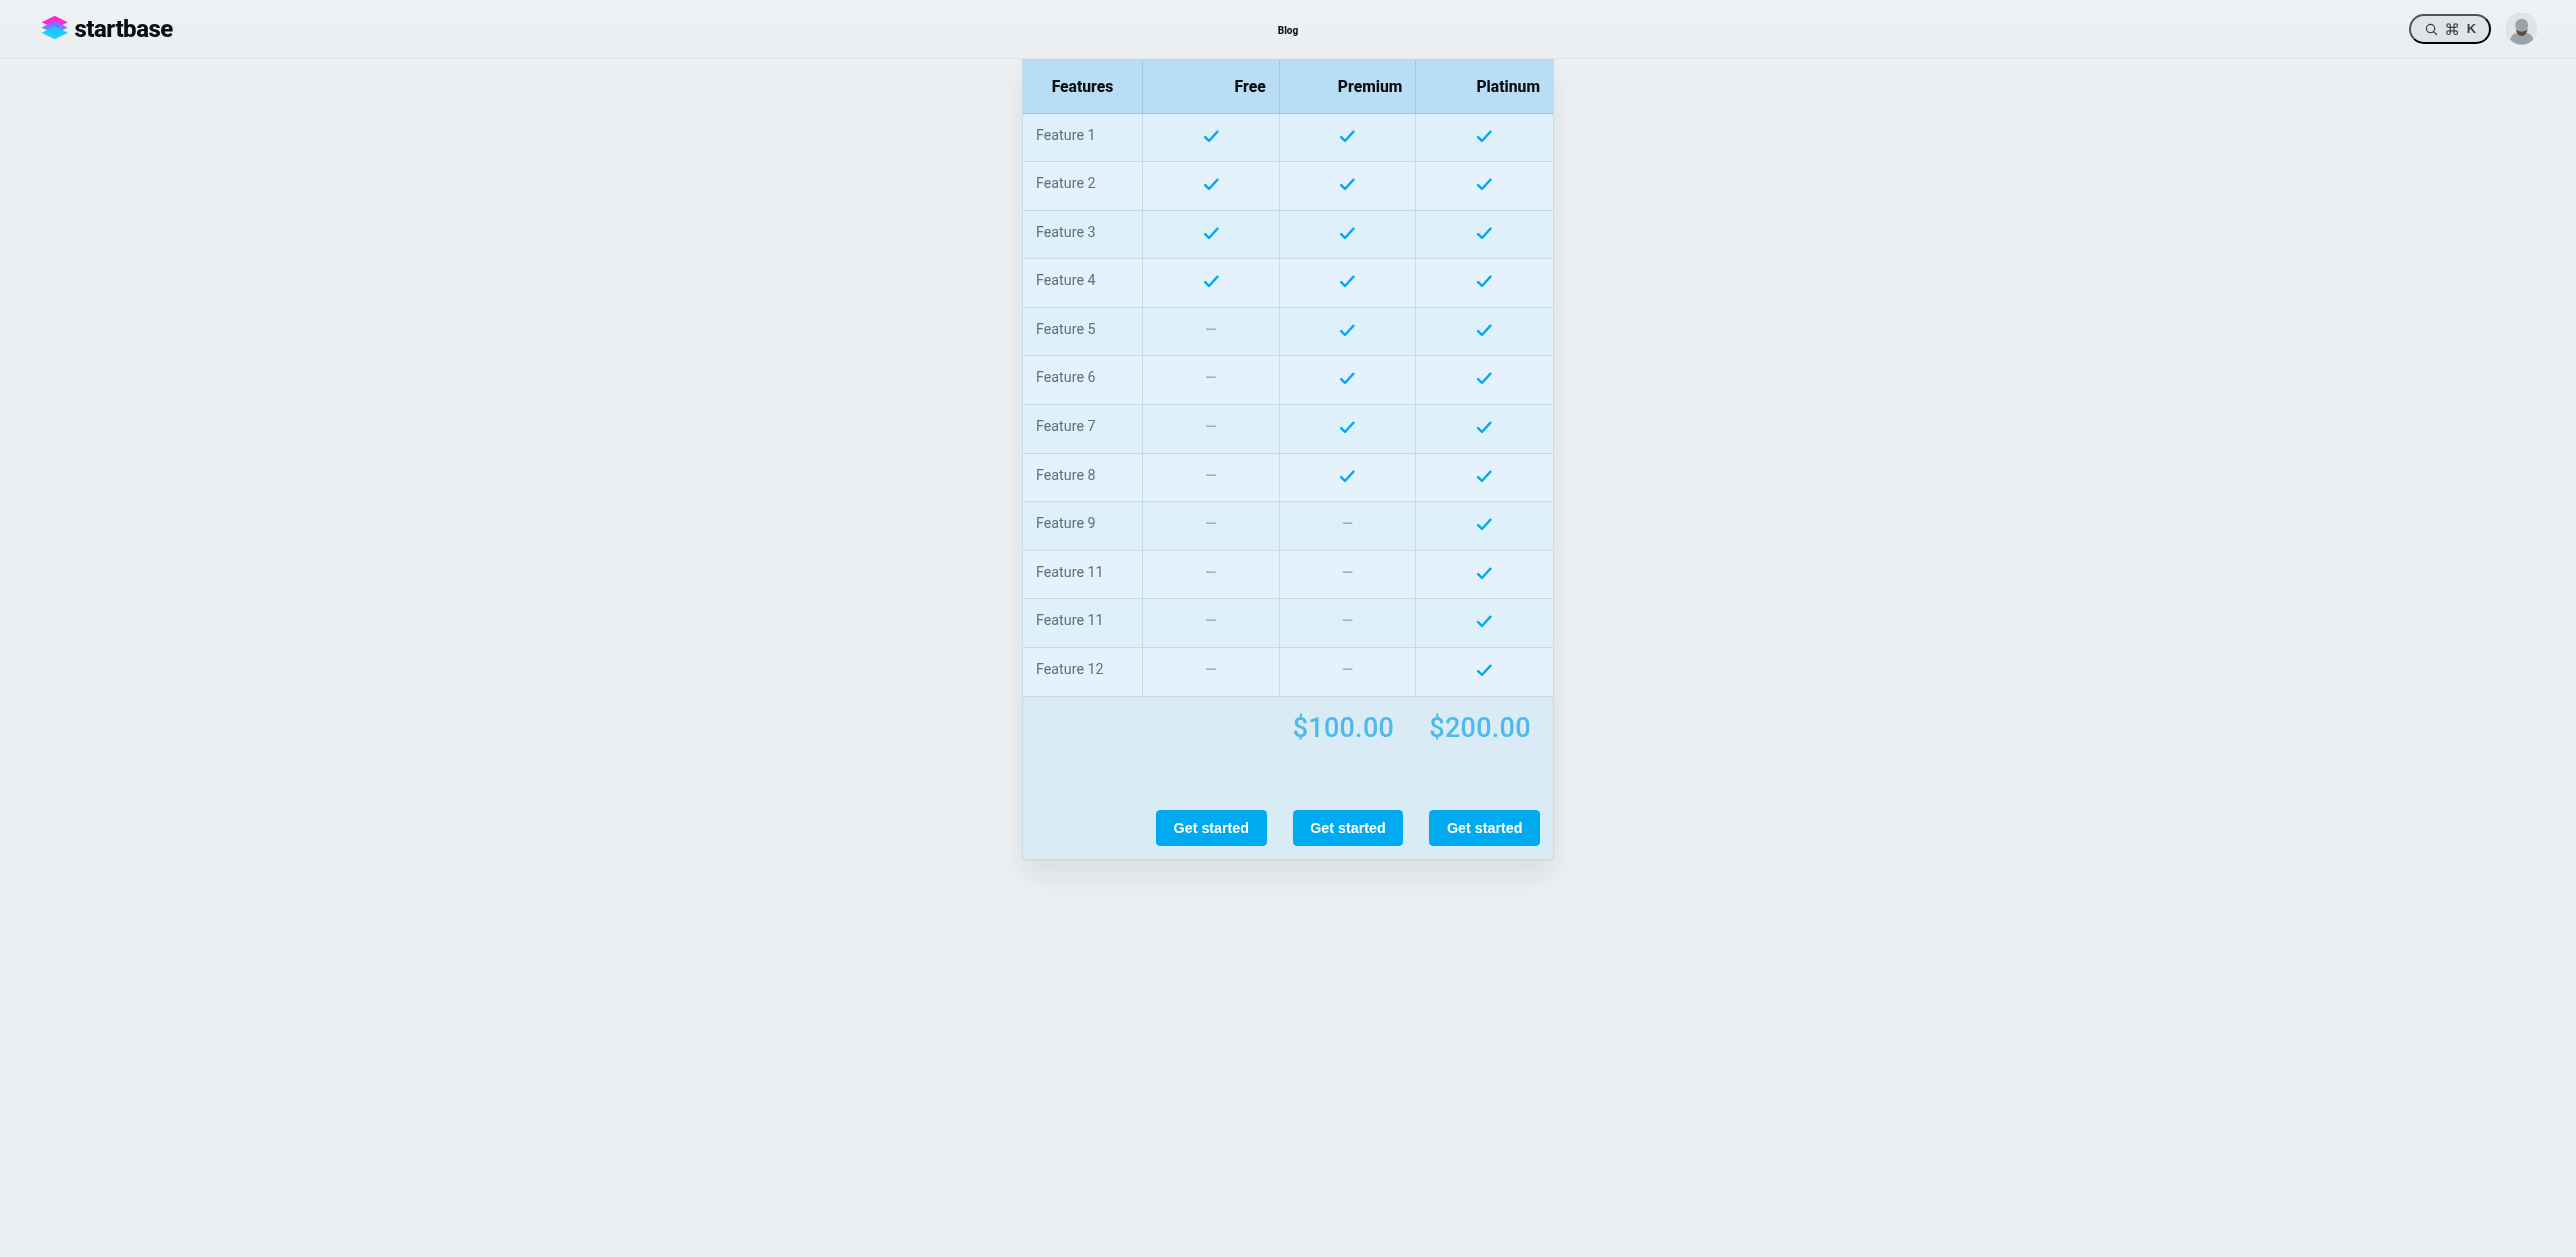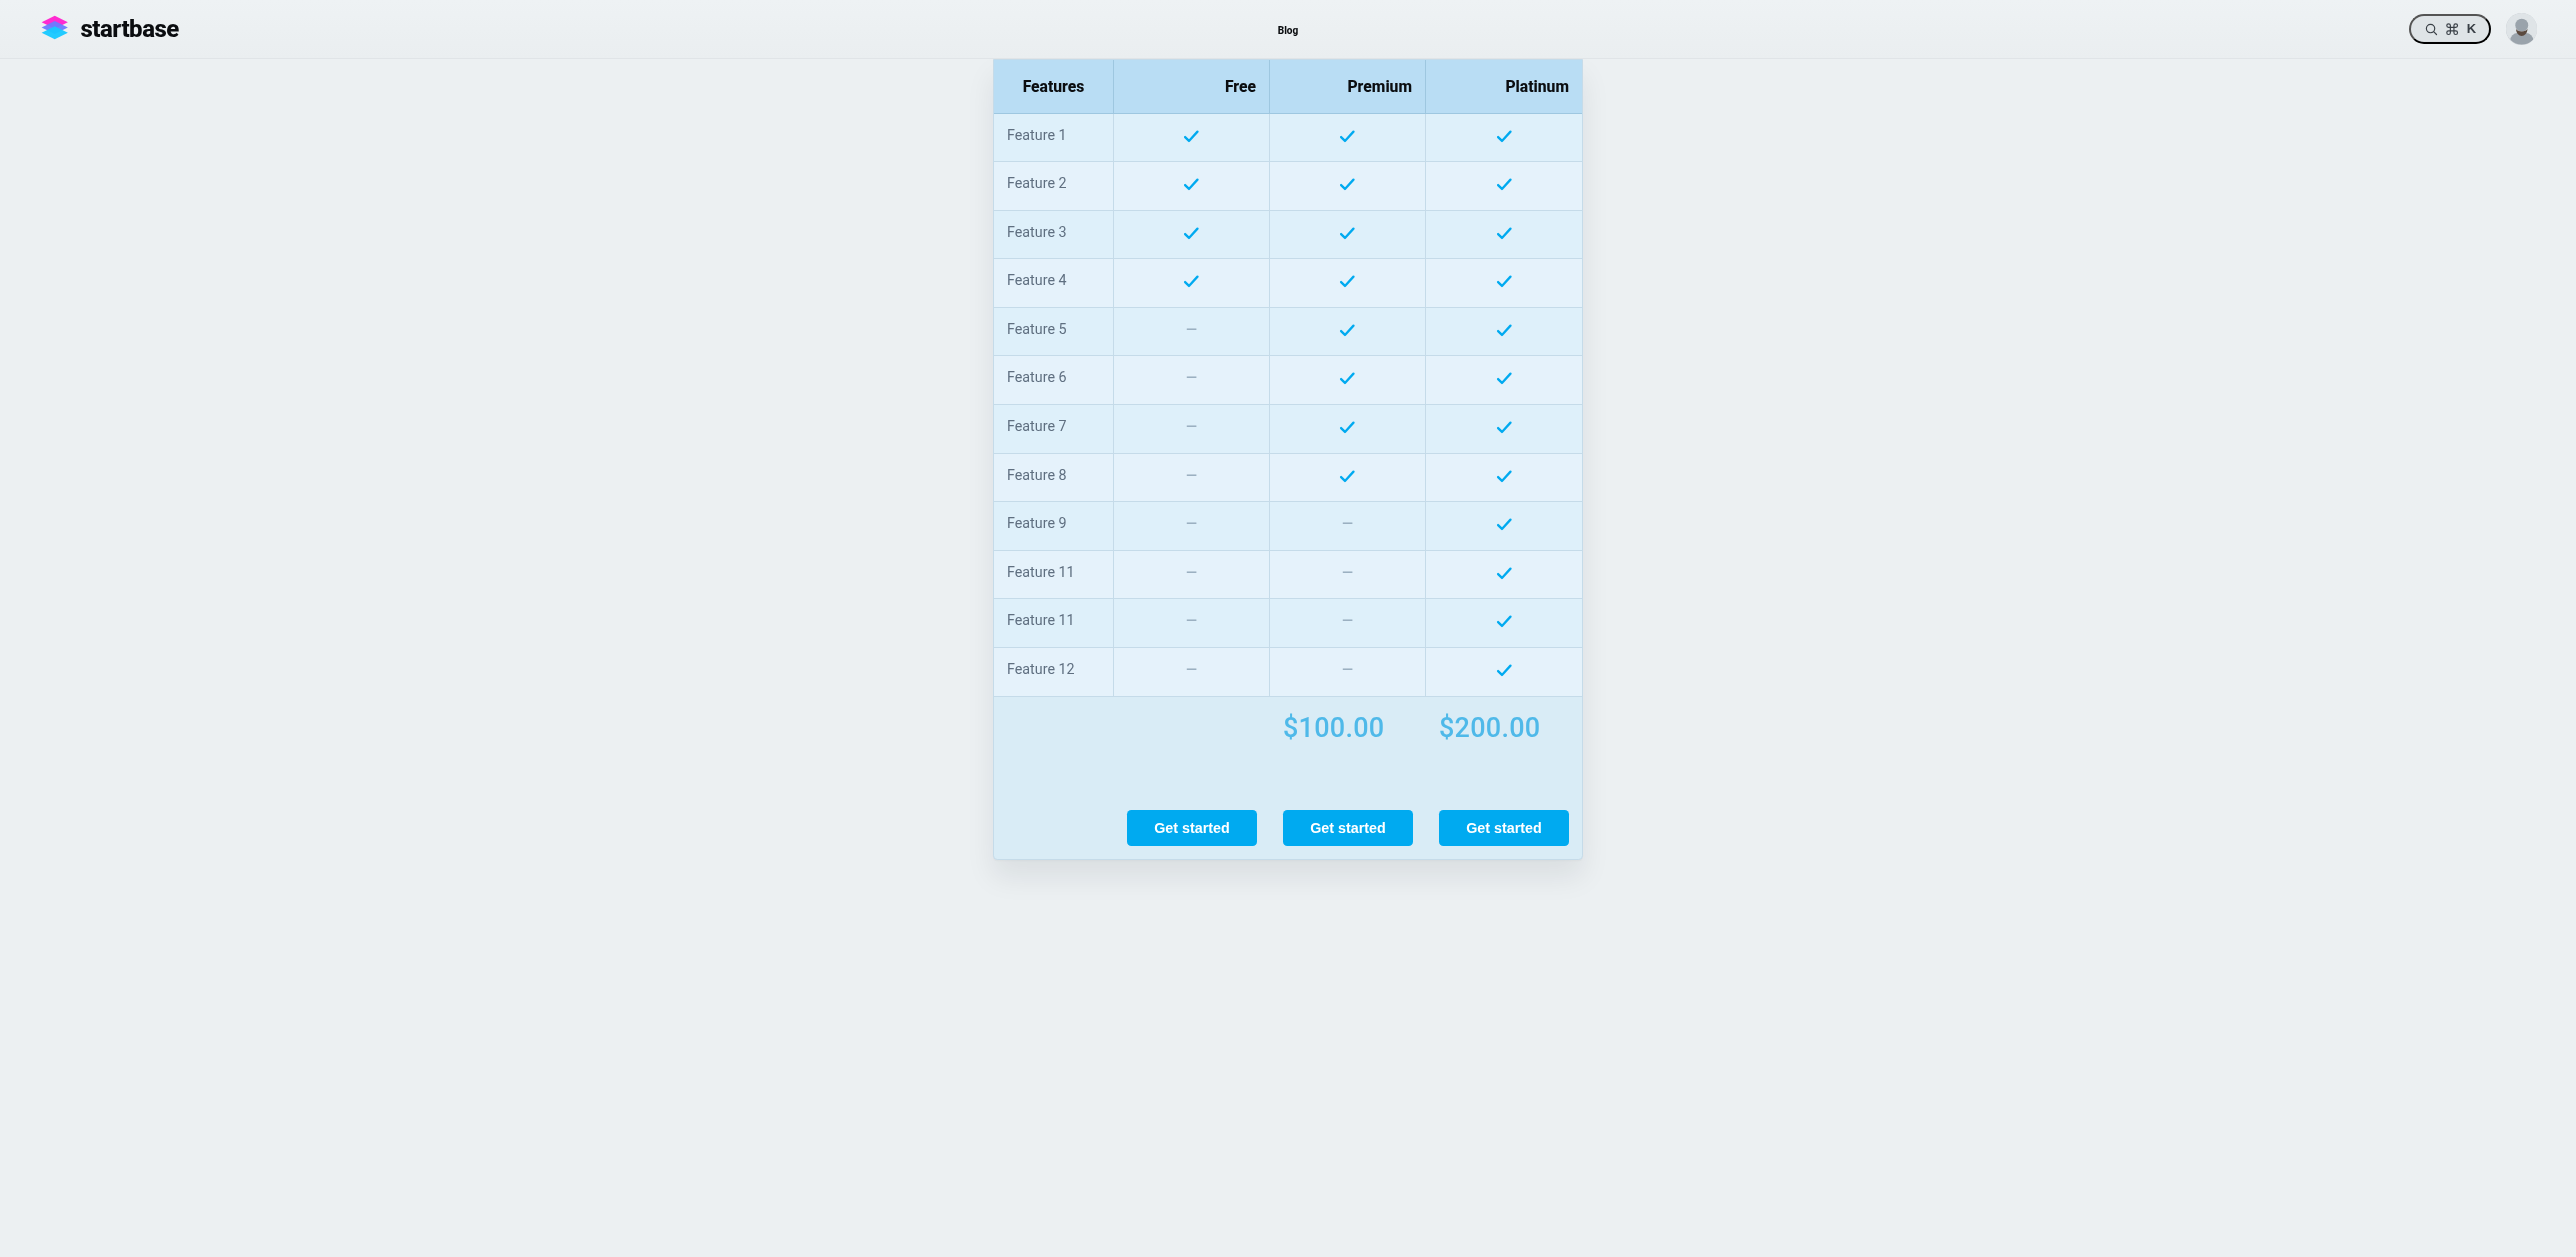--- a/index.html
+++ b/index.html
@@ -32,41 +32,41 @@
   
   .site-header{
     position:relative;
     display:grid;
     grid-template-columns:1fr auto 1fr;
     align-items:center;
     padding:13px 39px;
     background:linear-gradient(180deg,#eef2f4,#eaeef0);
     border-bottom:0.7px solid #e0e4e7;
   }
-  .brand{display:flex;align-items:center;gap:10px}
+  .brand{display:flex;align-items:center;gap:4px}
   .brand .logo{width:31.5px;height:31.5px;display:block}
   .brand .name{font-weight:800;font-size:24px;letter-spacing:-0.02em;color:#0b0d10}
 
   .nav-center{justify-self:center}
   .nav-center a{color:#0b0d10;font-weight:800;text-decoration:none;font-size:10px}
   .header-right{justify-self:end;display:flex;align-items:center;gap:14.3px}
   .kbd-chip{
     display:inline-flex;align-items:center;gap:7.2px;
     background:var(--chip);color:var(--chip-ink);
     border-radius:715px;padding:5.7px 13px;font-weight:600;font-size:13px;
     box-shadow:inset 0 -0.7px 0 rgba(0,0,0,0.04);
   }
   .kbd-chip .icon{width:14.3px;height:14.3px}
   .avatar{width:31.5px;height:31.5px;border-radius:50%;overflow:hidden;background:#c9ced3;display:inline-flex;align-items:center;justify-content:center}
   .avatar svg{width:100%;height:100%;display:block}
 
   
   .card-wrap{display:flex;justify-content:center;padding:0 0 29px}
   .card{
-    width:590px;max-width:100%;
+    width:532px;max-width:100%;
     background:var(--panel);
     border-radius:0 0 4.3px 4.3px;
     box-shadow:0 17px 29px rgba(12,22,33,0.08), 0 1.4px 0 rgba(0,0,0,0.02);
     border:0.7px solid var(--line);
     overflow:hidden;
   }
 
   
   .tbl{display:grid;grid-template-columns:120px repeat(3,1fr)}
   .thead .cell{

